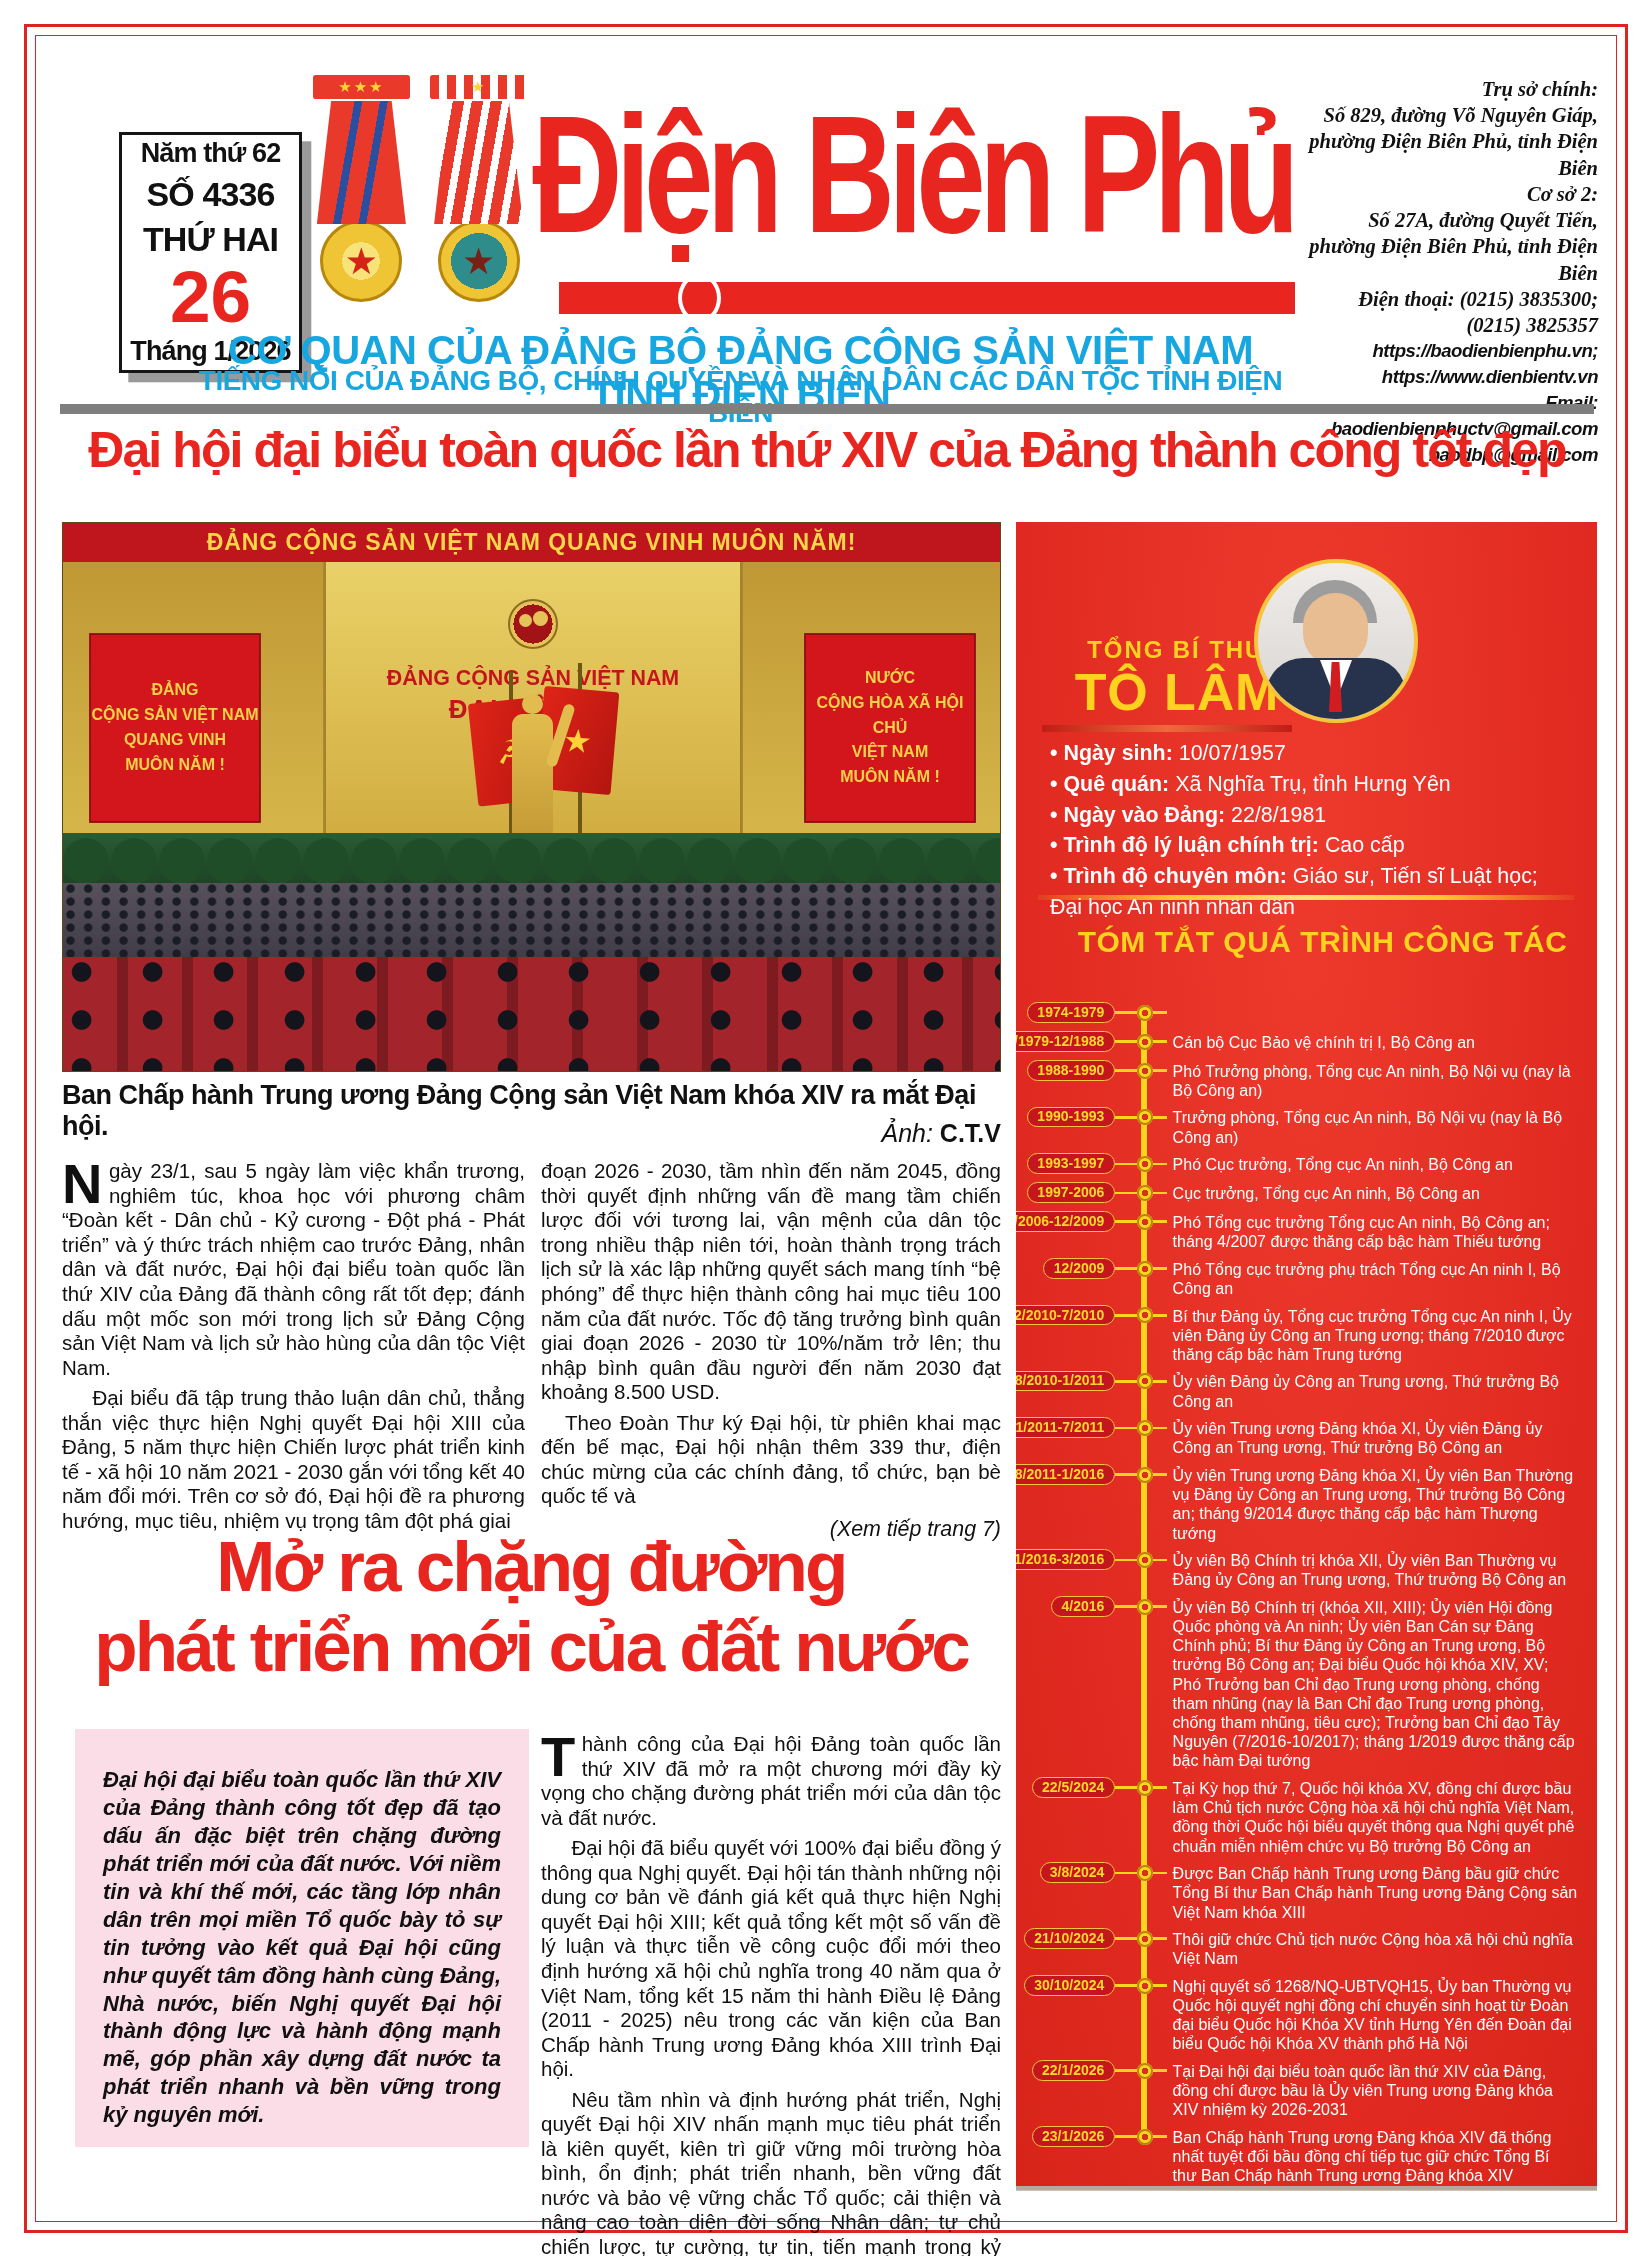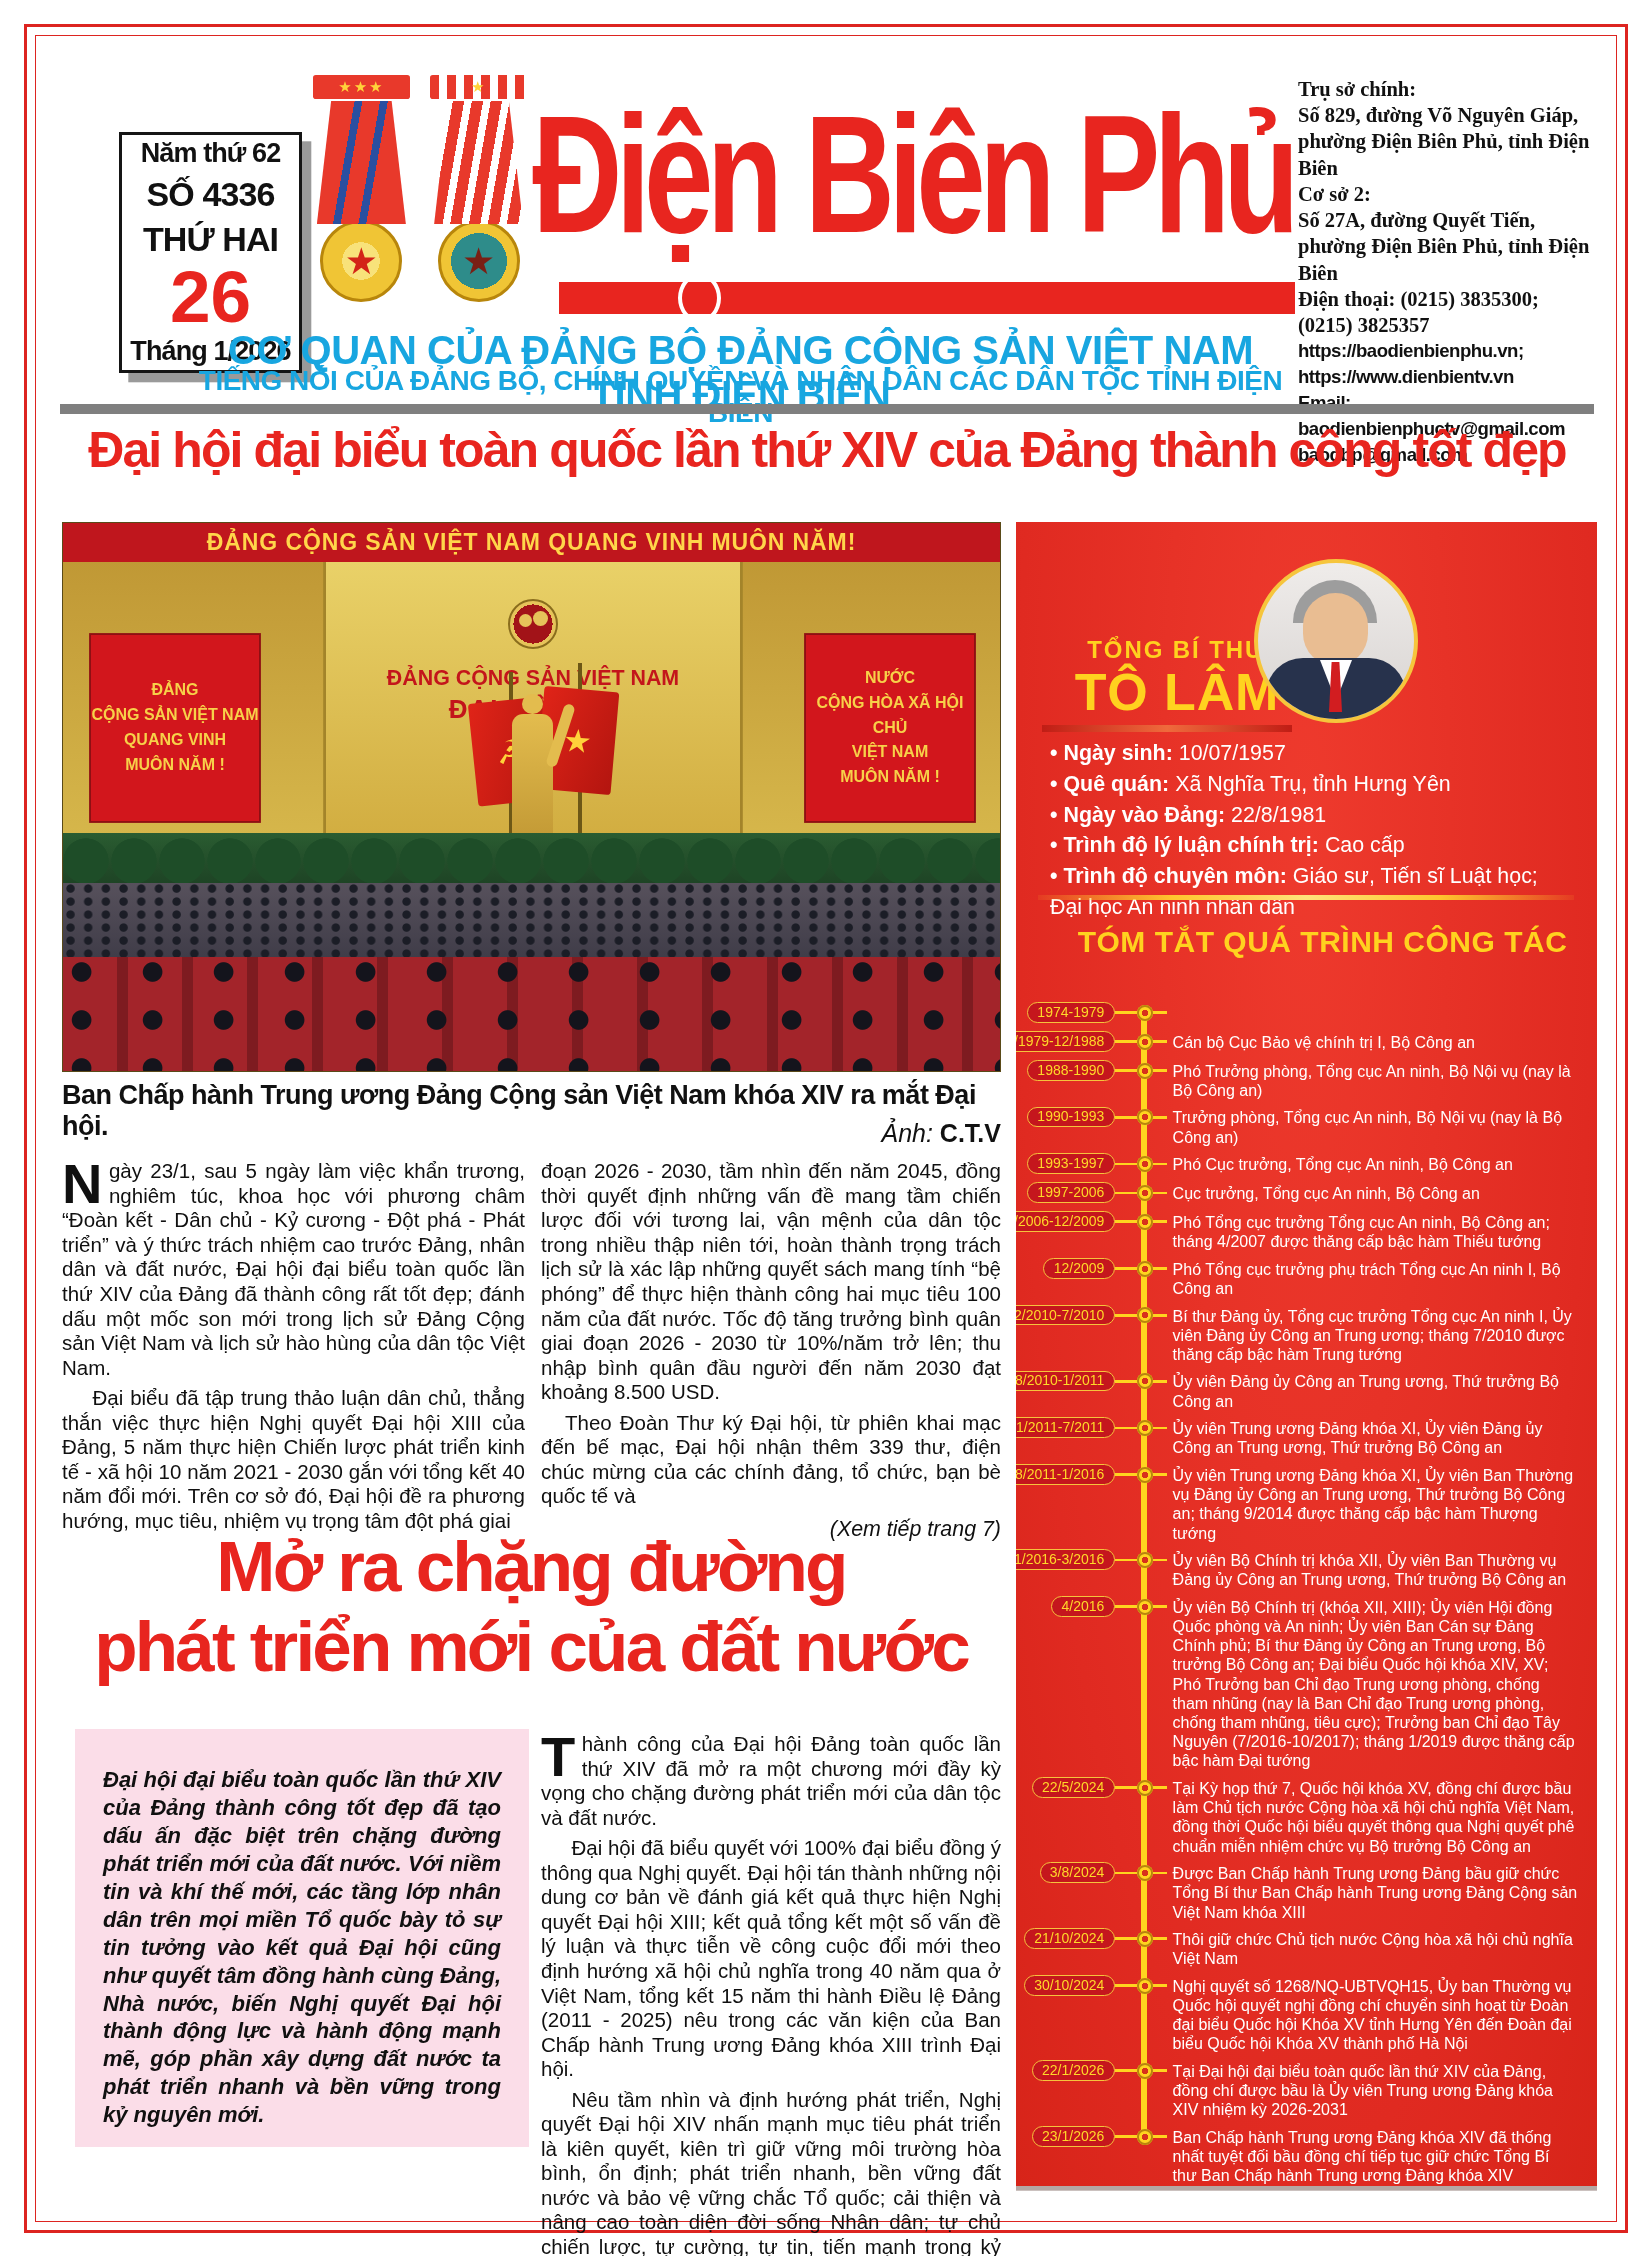--- a/index.html
+++ b/index.html
@@ -32,21 +32,21 @@
                  font-size:37px; }
   .medal1 .disc { background:radial-gradient(circle,#f8e27a 0 35%,#f0c535 35% 75%,#caa52b 100%); color:#d32417; }
   .medal2 .disc { background:radial-gradient(circle,#2e8c8a 0 52%,#f0c535 52% 100%); color:#7a1f14; }
   .masthead { position:absolute; left:517px; top:63px; width:792px; height:224px;
               display:flex; align-items:center; justify-content:center; }
   .masthead span { display:inline-block; white-space:nowrap; font-weight:bold; font-size:160px;
               color:#e8251f; letter-spacing:-8.4px; transform:scale(0.78,1.04); line-height:1; }
   .masthead-bar { position:absolute; left:559px; top:282px; width:736px; height:32px; background:#e8251f; }
   .masthead-bar .ring { position:absolute; left:119px; top:-9.3px; width:43px; height:50px;
               border:4.7px solid #fff; border-radius:50%; background:transparent; }
-  .contact { position:absolute; left:1298px; top:76px; width:300px; text-align:left; color:#111; }
+  .contact { position:absolute; left:1298px; top:76px; width:300px; text-align:right; color:#111;font-style:italic; }
   .contact .c-serif { font-family:"Liberation Serif", serif; font-weight:bold; font-size:20.5px; line-height:1.28; }
   .contact .c-sans  { font-weight:bold; font-size:18.6px; line-height:1.4; letter-spacing:-0.5px; }
   .tagline1 { position:absolute; left:186px; top:328px; width:1109px; text-align:center;
               color:#18a6e0; font-weight:bold; font-size:40px; letter-spacing:-0.5px; }
   .tagline2 { position:absolute; left:186px; top:365px; width:1109px; text-align:center;
               color:#18a6e0; font-weight:bold; font-size:28px; letter-spacing:-0.5px; }
   .gray-rule { position:absolute; left:60px; top:404px; width:1534px; height:10.3px; background:#7f7f7f; }
 
   
   .headline1 { position:absolute; left:60px; top:421px; width:1534px; text-align:center;
@@ -152,21 +152,21 @@
   .bio-item .b-label { font-weight:bold; }
   .gold-rule { position:absolute; left:22.4px; top:373px; width:536px; height:4.7px;
                background:linear-gradient(90deg,rgba(255,190,40,.1),#ffc62e 25%,#ffe27a 50%,#ffc62e 75%,rgba(255,190,40,.1)); }
   .sec-title { position:absolute; left:16px; top:403px; width:100%; text-align:center;
                color:#ffd21f; font-weight:bold; font-size:30px; letter-spacing:0.5px; }
   .timeline { position:absolute; left:18.6px; top:480px; width:543px; }
   .timeline::before { content:""; position:absolute; left:106px; top:9.3px; bottom:54px; width:6.5px;
                background:#ffd41f; border-radius:3.7px; }
   .tl-item { display:flex; align-items:flex-start; margin-bottom:6.5px; position:relative; }
   .tl-date { width:80px; flex:0 0 80px; display:flex; justify-content:flex-end; }
-  .pill { white-space:nowrap; font-weight:normal; font-size:14px; color:#ffd829;
+  .pill { white-space:nowrap; font-weight:bold; font-size:14px; color:#ffd829;
           background:#c5161d; border:1.9px solid #f6c33c; border-radius:12px; padding:0.9px 9.3px 1.9px; }
   .tl-node { width:58px; flex:0 0 58px; position:relative; height:22.4px; }
   .tl-node .tl-hline { position:absolute; left:0; right:5.6px; top:9.3px; height:2.8px; background:#ffd41f; }
   .tl-node .tl-dot { position:absolute; left:22.4px; top:2.8px; width:16px; height:16px; border-radius:50%;
           background:radial-gradient(circle,#d8321c 0 28%,#ffd41f 30% 100%); box-shadow:0 0 0 1.9px #b9840e inset; }
   .tl-text { flex:1; font-size:16px; line-height:1.2; color:#fff; padding-top:1.9px; }
 </style>
 </head>
 <body>
 

